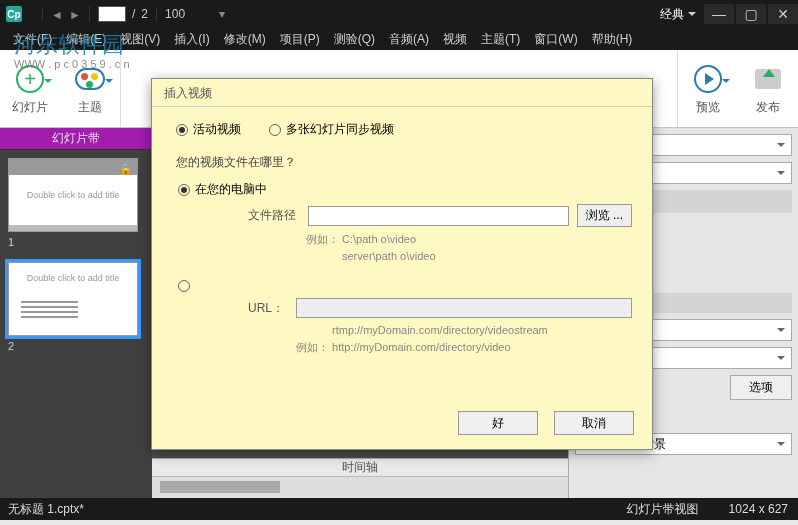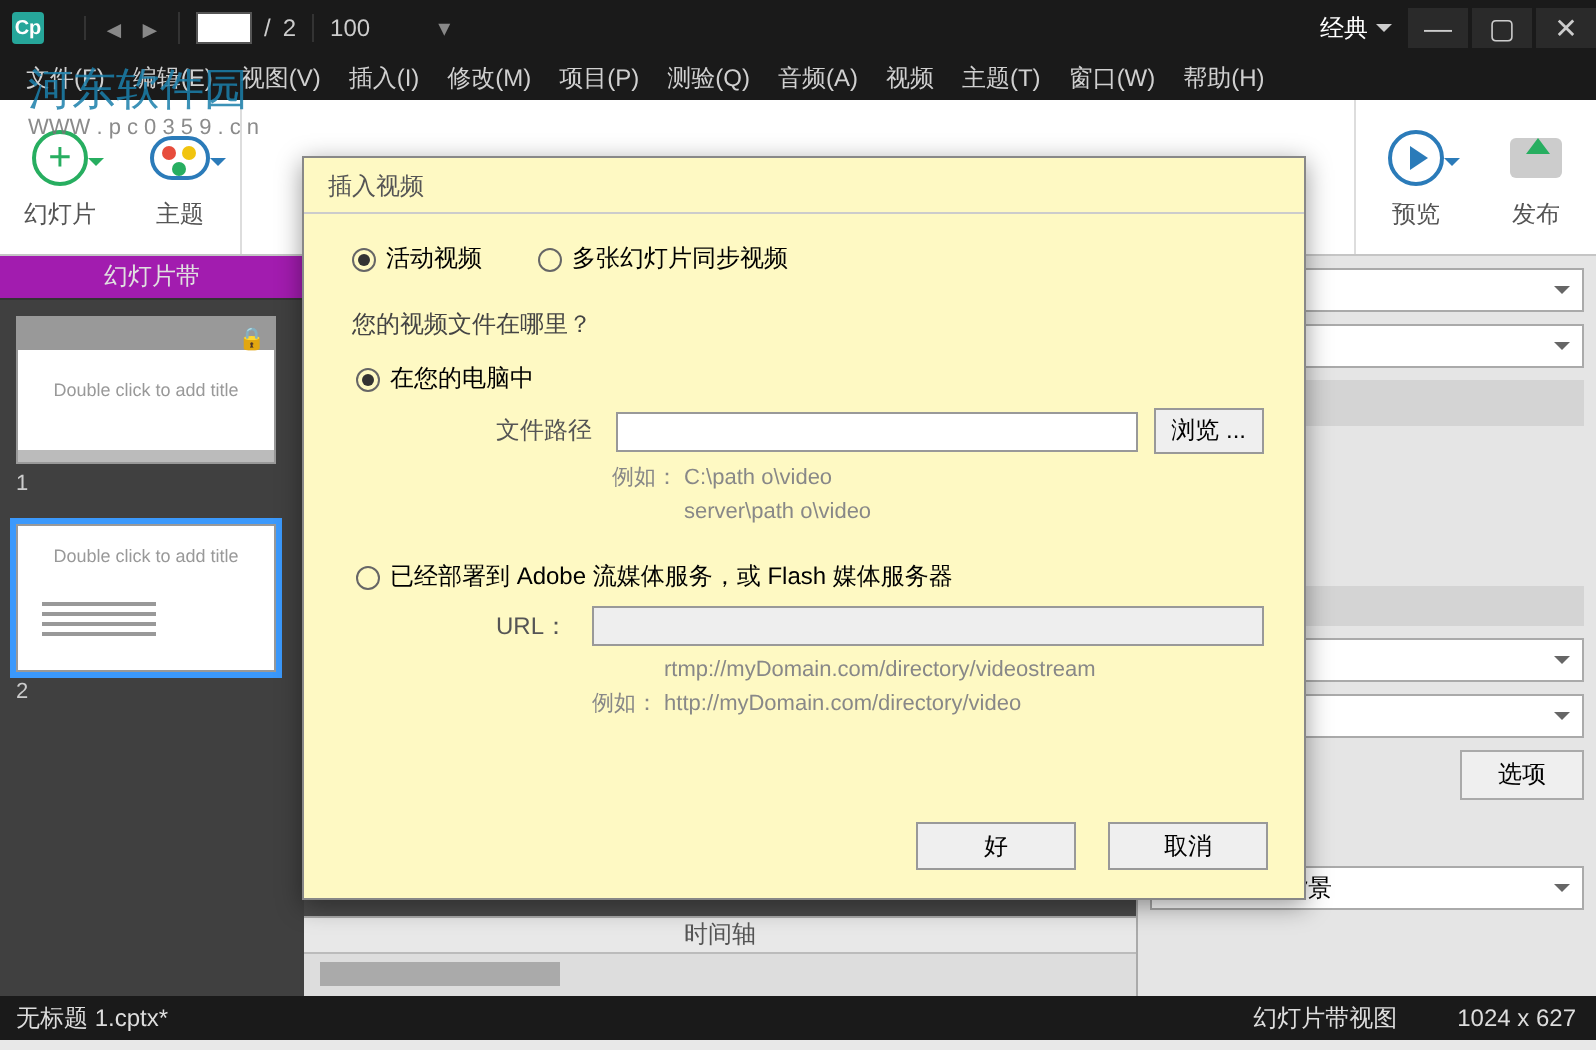--- a/index.html
+++ b/index.html
@@ -252,21 +252,20 @@
         <input type="text" class="field-input" style="">
         <button class="browse-btn">浏览 ...</button>
       </div>
       <div class="hint">例如：  C:\path    o\video</div>
       <div class="hint" style="margin-left:164px">server\path    o\video</div>
     </div>
 
     <div class="opt-block">
       <div class="radio">
         <span class="radio-dot"></span>
-        <span>已经部署到 Adobe 流媒体服务，或 Flash 媒体服务器</span>
       </div>
       <div class="field-row">
         <span class="field-lbl" style="width:40px">URL：</span>
         <input type="text" class="field-input" style="background: rgb(238, 238, 238);" disabled="">
       </div>
       <div class="hint" style="margin-left:154px">rtmp://myDomain.com/directory/videostream</div>
       <div class="hint" style="margin-left:118px">例如：  http://myDomain.com/directory/video</div>
     </div>
   </div>
   <div class="dlg-ftr">

